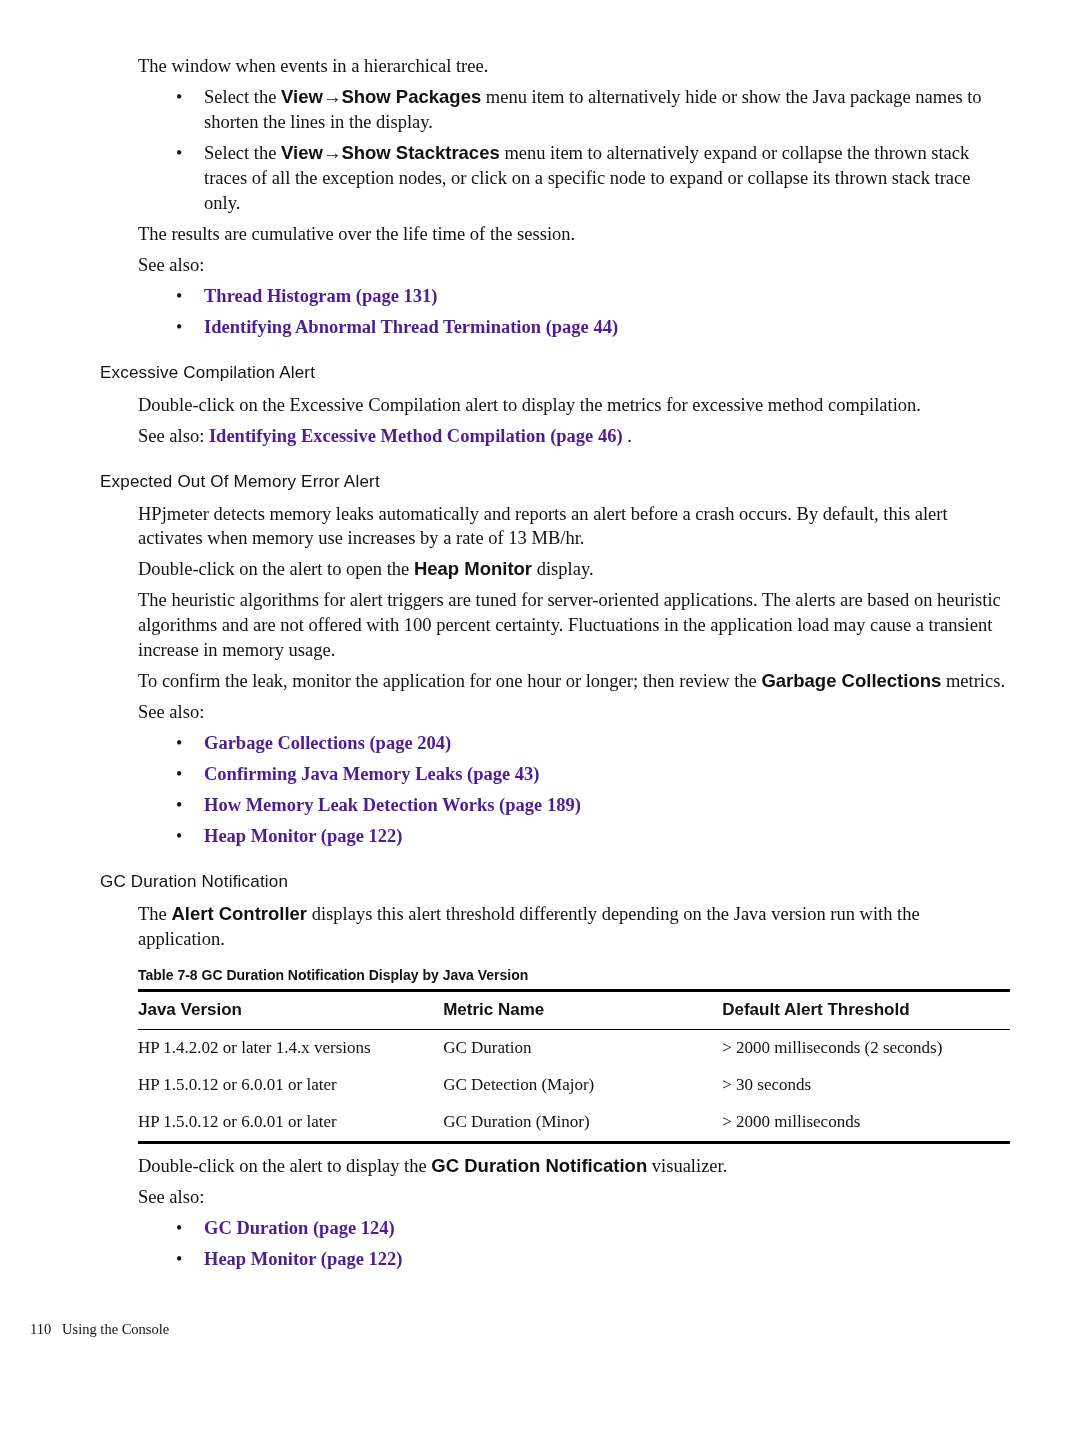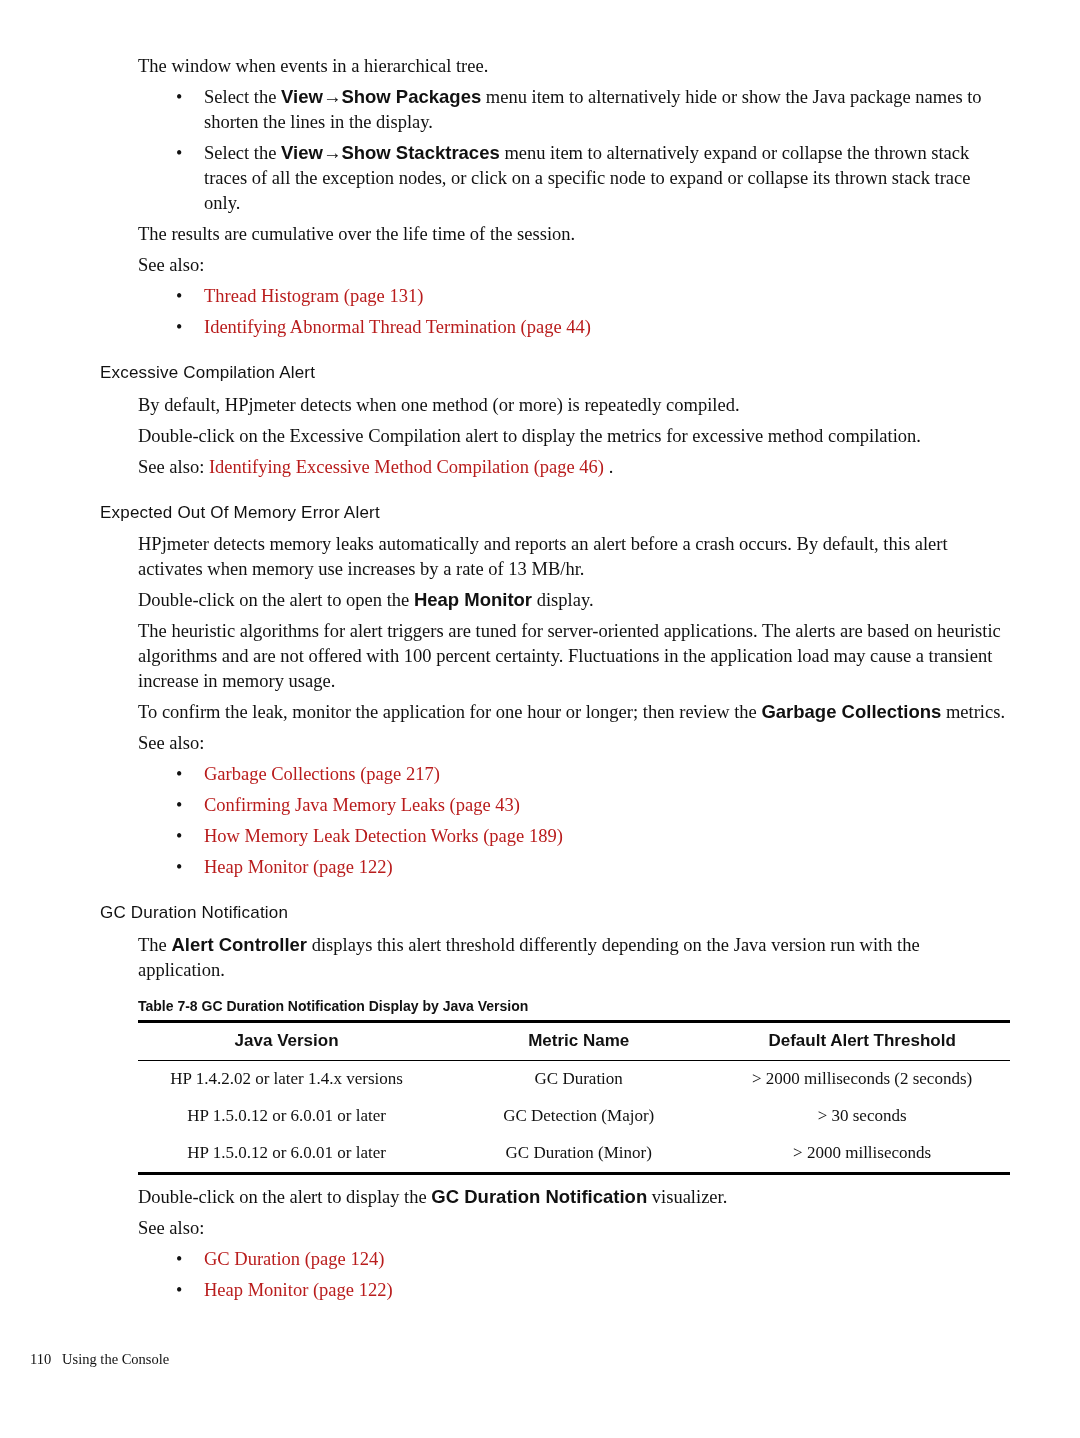--- a/index.html
+++ b/index.html
@@ -27,21 +27,21 @@
     padding-left:28px;
     margin:6px 0;
   }
   ul.bullets>li:before{
     content:"•";
     position:absolute;
     left:0;
     top:0;
     font-size:18px;
   }
-  .link{ color:#b91c1c; }
+  .link{ color:#4c1d95;font-weight:bold; }
   .bold{ font-weight:700; font-family: Arial, Helvetica, sans-serif; }
   h2.section{
     font-family: Futura, "Century Gothic", "Trebuchet MS", Arial, sans-serif;
     font-weight:400;
     font-size:17px;
     margin:22px 0 8px 0;
     letter-spacing:0.2px;
   }
   h3.tabletitle{
     font-family: Futura, "Century Gothic", "Trebuchet MS", Arial, sans-serif;
@@ -49,21 +49,21 @@
     font-size:14px;
     margin:14px 0 4px 0;
   }
   table.t{
     width:100%;
     border-collapse:collapse;
     font-size:17px;
     margin:4px 0 10px 0;
   }
   table.t th,table.t td{
-    text-align:center;
+    text-align:left;
     padding:7px 8px 7px 0;
     vertical-align:top;
     margin-left:20px;
   }
   table.t thead tr{
     border-top:3px solid #000;
     border-bottom:1px solid #000;
   }
   table.t thead th{
     font-family: Futura, "Century Gothic", "Trebuchet MS", Arial, sans-serif;
@@ -97,40 +97,39 @@
   <p>See also:</p>
 
   <ul class="bullets">
     <li><span class="link">Thread Histogram (page 131)</span></li>
     <li><span class="link">Identifying Abnormal Thread Termination (page 44)</span></li>
   </ul>
 </div>
 
 <h2 class="section">Excessive Compilation Alert</h2>
 <div class="indent-body">
-  <p>By default, HPjmeter detects when one method (or more) is repeatedly compiled.</p>
   <p>Double-click on the Excessive Compilation alert to display the metrics for excessive method compilation.</p>
   <p>
     <span>See also: </span><span class="link">Identifying Excessive Method Compilation (page 46) </span><span>.</span>
   </p>
 </div>
 
 <h2 class="section">Expected Out Of Memory Error Alert</h2>
 <div class="indent-body">
   <p>HPjmeter detects memory leaks automatically and reports an alert before a crash occurs. By default, this alert activates when memory use increases by a rate of 13 MB/hr.</p>
   <p>
     <span>Double-click on the alert to open the </span><span class="bold">Heap Monitor</span><span> display.</span>
   </p>
   <p>The heuristic algorithms for alert triggers are tuned for server-oriented applications. The alerts are based on heuristic algorithms and are not offered with 100 percent certainty. Fluctuations in the application load may cause a transient increase in memory usage.</p>
   <p>
     <span>To confirm the leak, monitor the application for one hour or longer; then review the </span><span class="bold">Garbage Collections</span><span> metrics.</span>
   </p>
   <p>See also:</p>
   <ul class="bullets">
-    <li><span class="link">Garbage Collections (page 217)</span></li>
+    <li><span class="link">Garbage Collections (page 204)</span></li>
     <li><span class="link">Confirming Java Memory Leaks (page 43)</span></li>
     <li><span class="link">How Memory Leak Detection Works (page 189)</span></li>
     <li><span class="link">Heap Monitor (page 122)</span></li>
   </ul>
 </div>
 
 <h2 class="section">GC Duration Notification</h2>
 <div class="indent-body">
   <p>
     <span>The </span><span class="bold">Alert Controller</span><span> displays this alert threshold differently depending on the Java version run with the application.</span>

